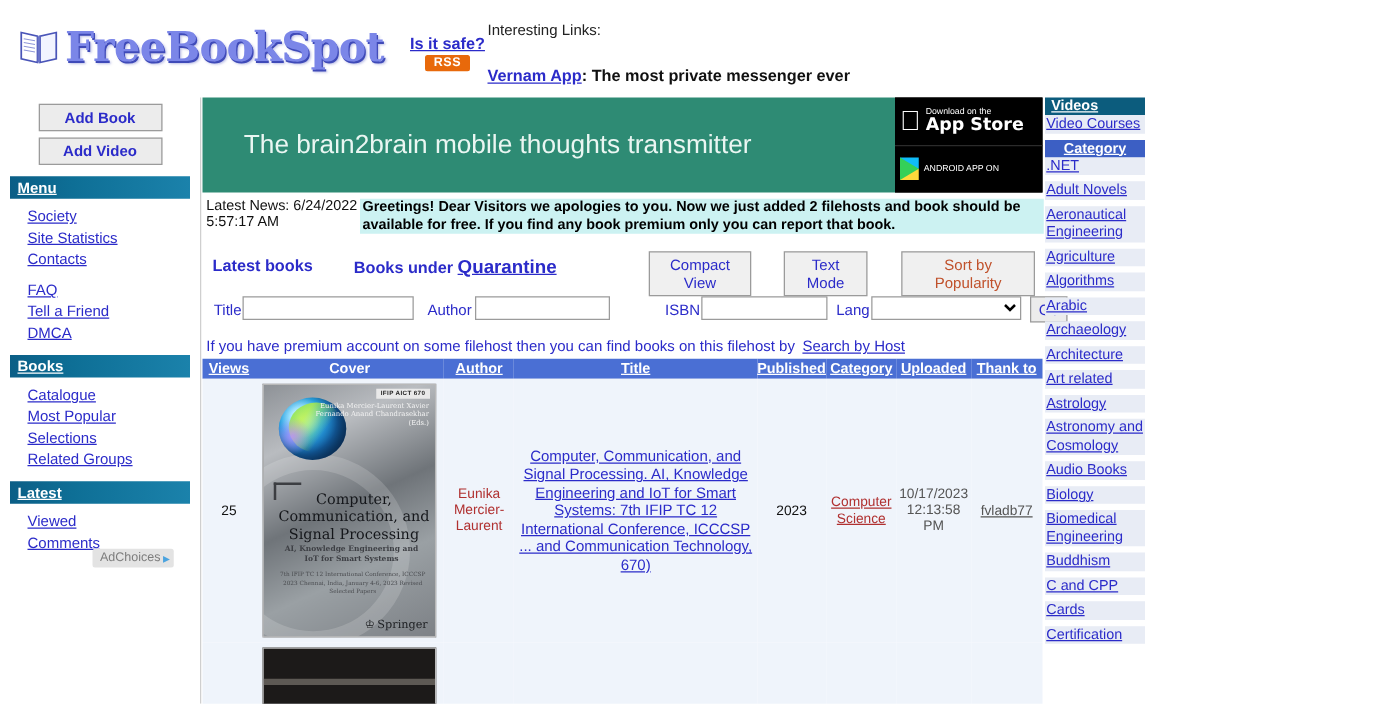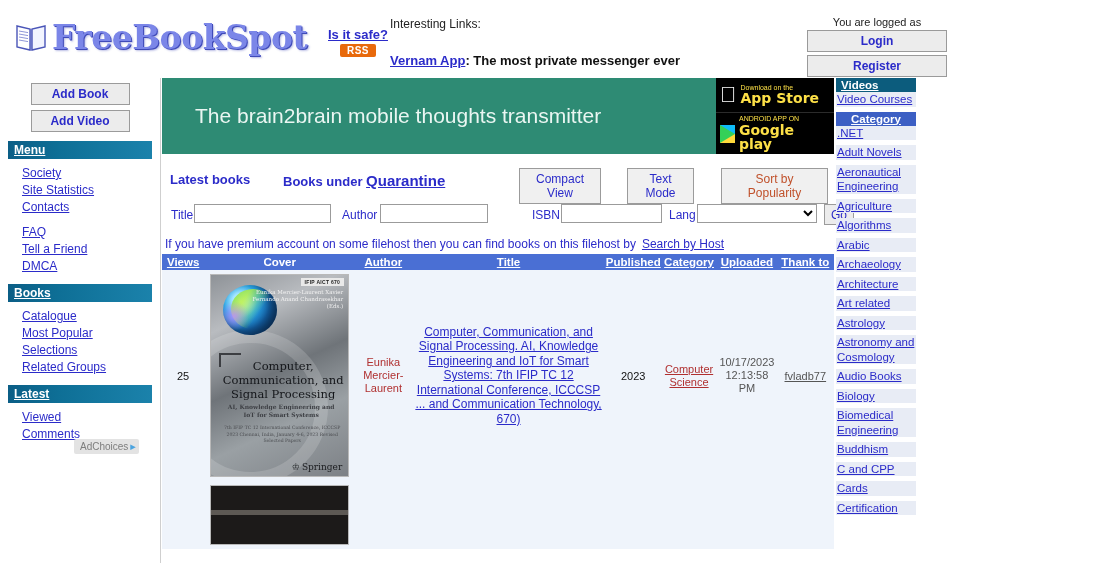--- a/index.html
+++ b/index.html
@@ -91,21 +91,21 @@
   }
   .banner-green span {
     color: #eaf6f2; font-size: 21px; padding-left: 33px;
     font-family: "Liberation Sans", sans-serif;
   }
   .banner-stores { width: 118px; background: #000; display: flex; flex-direction: column; }
   .store { flex: 1; display: flex; align-items: center; padding: 2px 4px; }
   .store.apple { background: #000; }
   .store.google { background: #000; border-top: 1px solid #2b2b2b; }
   .store-icon { color: #fff; font-size: 22px; margin-right: 4px; line-height: 1; }
-  .store-txt { color: #fde047; line-height: 1.05; }
+  .store-txt { color: #ffffff; line-height: 1.05; }
   .store-txt .sm { font-size: 7px; display: block; }
   .store-txt .lg { font-size: 14px; display: block; font-weight: bold; font-family: "DejaVu Sans", sans-serif; }
   .gp-tri {
     width: 0; height: 0; margin-right: 4px;
     border-top: 9px solid #0fbcf9; border-bottom: 9px solid #ffd93b;
     border-left: 15px solid #34d058;
   }
 
   .news { display: flex; margin: 5px 0 0 0; padding-left: 3px; }
   .news-date { width: 123px; font-size: 11.5px; color: #111; line-height: 13px; }
@@ -279,25 +279,20 @@
     </div>
 
     <div class="safe-wrap">
       <a class="safe-link" href="#">Is it safe?</a><br>
       <span class="rss-badge">RSS</span>
     </div>
 
     <div class="interesting">Interesting Links:</div>
     <div class="vernam-line"><a href="#">Vernam App</a><span>: The most private messenger ever</span></div>
 
-    <div class="loginbox">
-      <div class="loggedas">You are logged as</div>
-      <button class="btn-auth">Login</button>
-      <button class="btn-auth">Register</button>
-    </div>
   </div>
 
   <div class="cols">
 
     <div class="left">
       <button class="addbtn">Add Book</button>
       <button class="addbtn">Add Video</button>
 
       <div class="side-head">Menu</div>
       <div class="side-links">
@@ -341,26 +336,29 @@
             <span class="store-icon"></span>
             <span class="store-txt">
               <span class="sm">Download on the</span>
               <span class="lg">App Store</span>
             </span>
           </div>
           <div class="store google">
             <span class="gp-tri"></span>
             <span class="store-txt">
               <span class="sm">ANDROID APP ON</span>
-              <span class="lg">Google play</span>
             </span>
           </div>
         </div>
       </div>
 
+      <div class="news">
+        <div class="news-date">Latest News: 6/24/2022 5:57:17 AM</div>
+        <div class="news-txt">Greetings! Dear Visitors we apologies to you. Now we just added 2 filehosts and book should be available for free. If you find any book premium only you can report that book.</div>
+      </div>
 
       <div class="toolbar">
         <span class="tb-latest">Latest books</span>
         <span class="tb-quar"><span>Books under </span><a href="#">Quarantine</a></span>
         <button class="tb-btn compact">Compact View</button>
         <button class="tb-btn textmode">Text Mode</button>
         <button class="tb-btn sortpop">Sort by Popularity</button>
       </div>
 
       <div class="searchrow">

